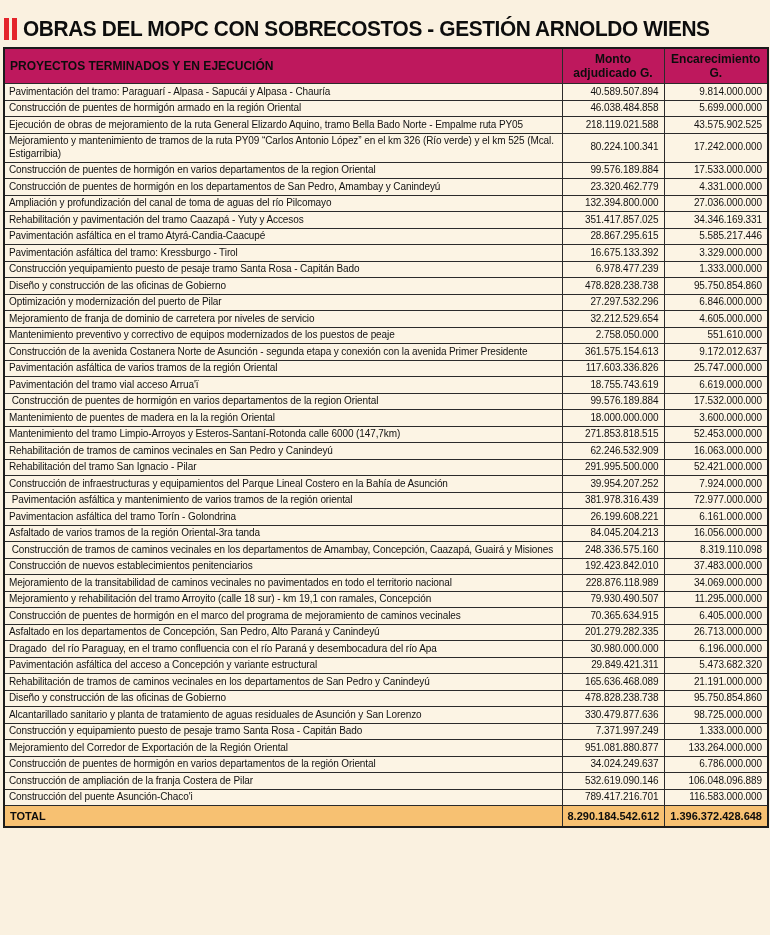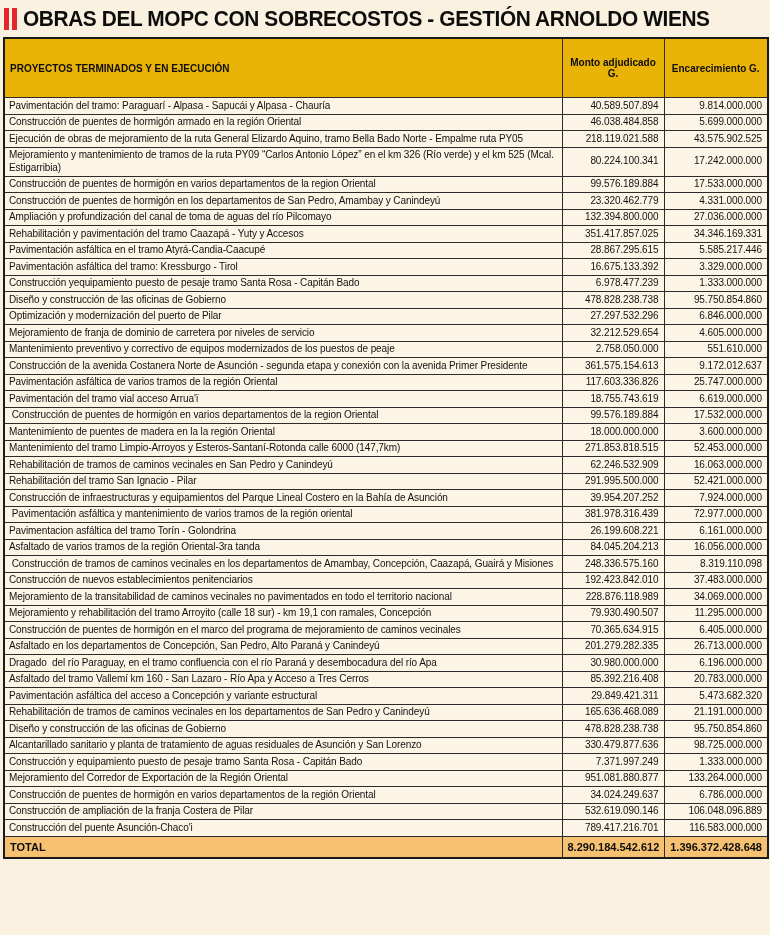--- a/index.html
+++ b/index.html
@@ -4,34 +4,34 @@
 <style>
   html,body{margin:0;padding:0;}
   body{
     width:770px;height:935px;
     background:#FAF1E0;
     font-family:"Liberation Sans",sans-serif;
     color:#111;
     -webkit-font-smoothing:antialiased;
   }
   .wrap{padding:3px 3px 0 3px;}
-  .title-row{display:flex;align-items:center;gap:6px;margin:3px 0 5px 1px;height:26px;}
+  .title-row{display:flex;align-items:center;gap:6px;margin:13px 0 5px 1px;height:26px;}
   .bars{display:flex;gap:3px;height:22px;}
   .bar{width:5px;height:22px;background:#E4252B;}
   .main-title{
     font-size:21.5px;font-weight:bold;letter-spacing:-0.4px;color:#0d0d0d;
     white-space:nowrap;transform:scaleX(0.97);transform-origin:left center;
   }
   table{width:764px;border-collapse:collapse;border:2px solid #1b1b1b;table-layout:fixed;}
   col.c1{width:558px;}
   col.c2{width:102px;}
   col.c3{width:104px;}
   th,td{border:1px solid #2b2b2b;vertical-align:middle;}
   thead th{
-    background:#eab308;font-size:10px;padding:18px 5px;color:#0d0d0d;
+    background:#be185d;font-size:12px;padding:3px 5px;color:#0d0d0d;
   }
   thead th.proj{text-align:left;}
   thead th.money{text-align:center;}
   tbody td{
     background:#FCF4E4;font-size:10px;line-height:1.25;padding:1.5px 4px;color:#121212;
     letter-spacing:-0.1px;
   }
   tbody td.money{text-align:right;white-space:nowrap;padding-right:5px;}
   tfoot td{
     background:#F7C172;font-weight:bold;font-size:11px;padding:4px 5px;color:#0d0d0d;
@@ -229,25 +229,20 @@
           <td>Asfaltado en los departamentos de Concepción, San Pedro, Alto Paraná y Canindeyú</td>
           <td class="money">201.279.282.335</td>
           <td class="money">26.713.000.000</td>
         </tr>
         <tr>
           <td>Dragado &nbsp;del río Paraguay, en el tramo confluencia con el río Paraná y desembocadura del río Apa</td>
           <td class="money">30.980.000.000</td>
           <td class="money">6.196.000.000</td>
         </tr>
         <tr>
-          <td>Asfaltado del tramo Vallemí km 160 - San Lazaro - Río Apa y Acceso a Tres Cerros</td>
-          <td class="money">85.392.216.408</td>
-          <td class="money">20.783.000.000</td>
-        </tr>
-        <tr>
           <td>Pavimentación asfáltica del acceso a Concepción y variante estructural</td>
           <td class="money">29.849.421.311</td>
           <td class="money">5.473.682.320</td>
         </tr>
         <tr>
           <td>Rehabilitación de tramos de caminos vecinales en los departamentos de San Pedro y Canindeyú</td>
           <td class="money">165.636.468.089</td>
           <td class="money">21.191.000.000</td>
         </tr>
         <tr>

